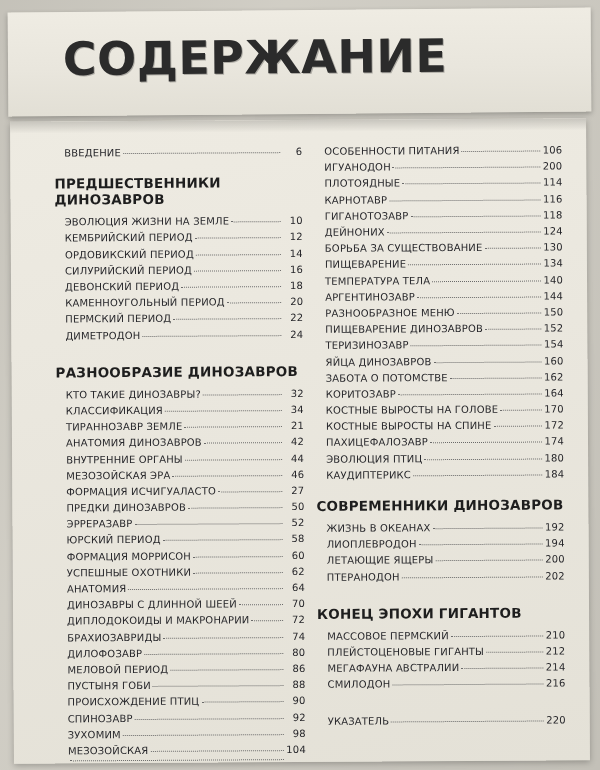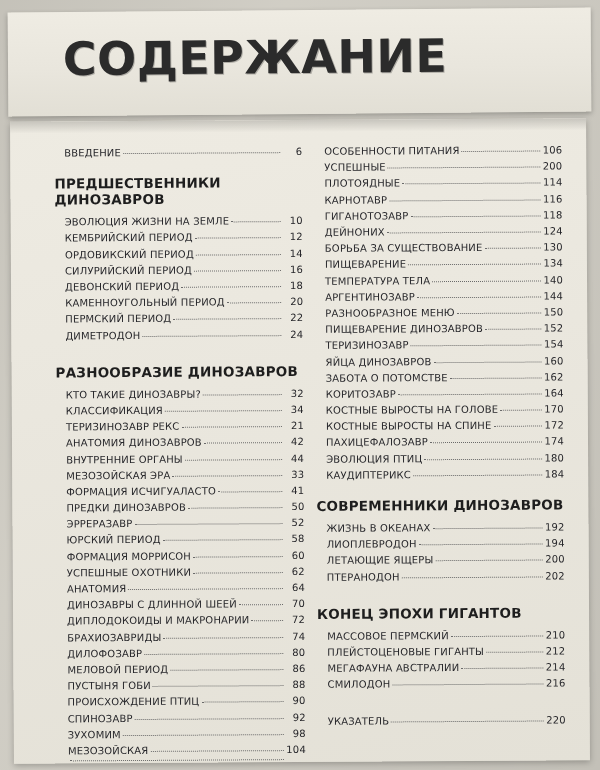--- a/index.html
+++ b/index.html
@@ -186,43 +186,43 @@
           <span class="label">КТО ТАКИЕ ДИНОЗАВРЫ?</span>
           <span class="dots"></span>
           <span class="page-num">32</span>
         </div>
         <div class="entry">
           <span class="label">КЛАССИФИКАЦИЯ</span>
           <span class="dots"></span>
           <span class="page-num">34</span>
         </div>
         <div class="entry">
-          <span class="label">ТЕРИЗИНОЗАВР РЕКС</span>
+          <span class="label">ТИРАННОЗАВР ЗЕМЛЕ</span>
           <span class="dots"></span>
           <span class="page-num">21</span>
         </div>
         <div class="entry">
           <span class="label">АНАТОМИЯ ДИНОЗАВРОВ</span>
           <span class="dots"></span>
           <span class="page-num">42</span>
         </div>
         <div class="entry">
           <span class="label">ВНУТРЕННИЕ ОРГАНЫ</span>
           <span class="dots"></span>
           <span class="page-num">44</span>
         </div>
         <div class="entry">
           <span class="label">МЕЗОЗОЙСКАЯ ЭРА</span>
           <span class="dots"></span>
-          <span class="page-num">33</span>
+          <span class="page-num">46</span>
         </div>
         <div class="entry">
           <span class="label">ФОРМАЦИЯ ИСЧИГУАЛАСТО</span>
           <span class="dots"></span>
-          <span class="page-num">41</span>
+          <span class="page-num">27</span>
         </div>
         <div class="entry">
           <span class="label">ПРЕДКИ ДИНОЗАВРОВ</span>
           <span class="dots"></span>
           <span class="page-num">50</span>
         </div>
         <div class="entry">
           <span class="label">ЭРРЕРАЗАВР</span>
           <span class="dots"></span>
           <span class="page-num">52</span>
@@ -306,21 +306,21 @@
     </div>
 
     <div class="col col-right">
       <div class="block tight">
         <div class="entry">
           <span class="label">ОСОБЕННОСТИ ПИТАНИЯ</span>
           <span class="dots"></span>
           <span class="page-num">106</span>
         </div>
         <div class="entry">
-          <span class="label">УСПЕШНЫЕ</span>
+          <span class="label">ИГУАНОДОН</span>
           <span class="dots"></span>
           <span class="page-num">200</span>
         </div>
         <div class="entry">
           <span class="label">ПЛОТОЯДНЫЕ</span>
           <span class="dots"></span>
           <span class="page-num">114</span>
         </div>
         <div class="entry">
           <span class="label">КАРНОТАВР</span>

